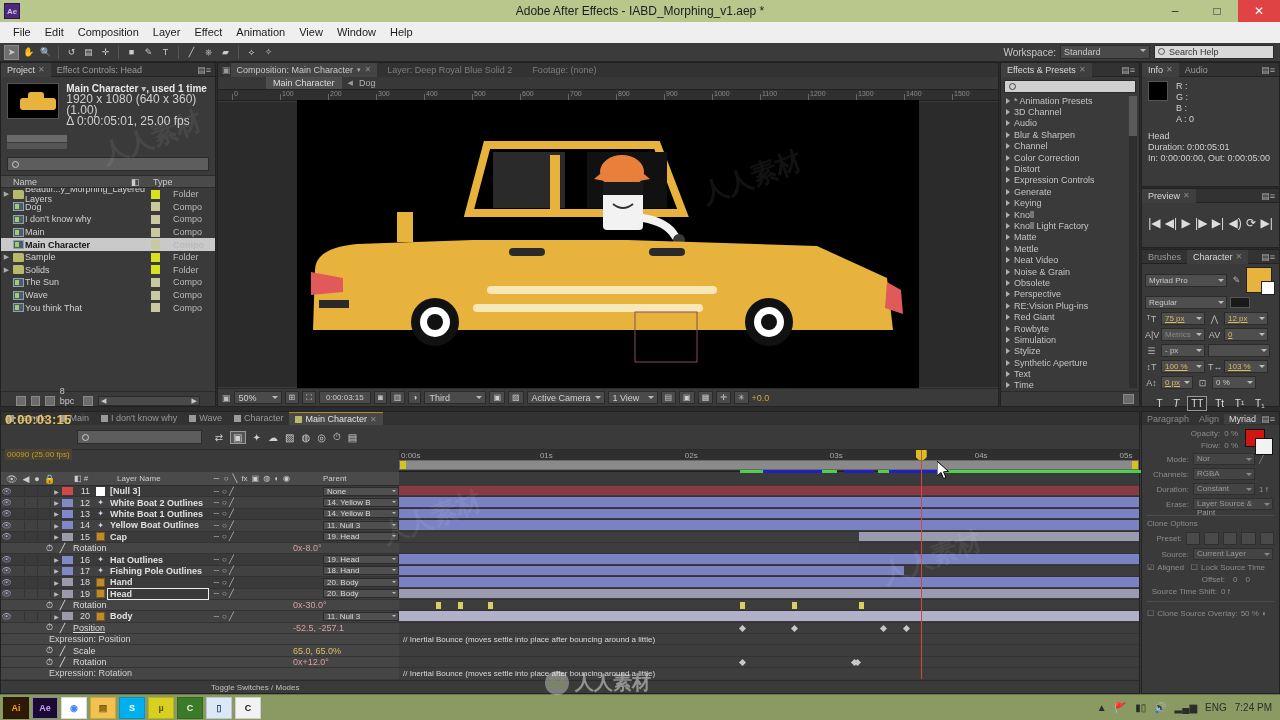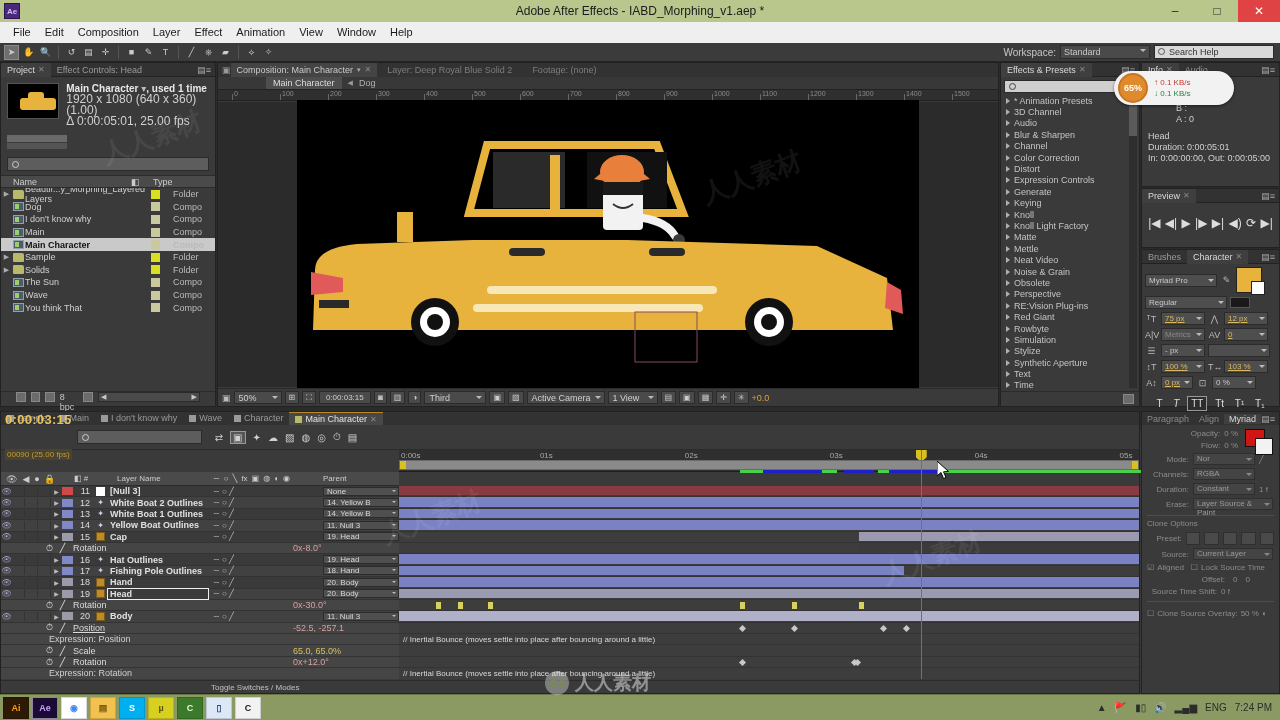--- a/index.html
+++ b/index.html
@@ -86,21 +86,21 @@
   .prow .ic{width:13px;display:flex;align-items:center;justify-content:center;}
   .fld{width:11px;height:9px;background:#b9b96a;border-radius:1px 2px 1px 1px;}
   .comp{width:11px;height:9px;background:#4d5b6b;border:1px solid #8fa0b0;position:relative;}
   .comp:after{content:"";position:absolute;left:1px;top:1px;width:4px;height:5px;background:#9ccf6b;}
   .prow .nm{flex:1;}
   .prow .lb{width:22px;}
   .prow .lb i{display:block;width:9px;height:9px;background:#c9c9a0;}
   .prow .lb i.y{background:#d8e020;}
   .prow .ty{width:42px;color:#bbb;}
   #proj-foot{position:absolute;bottom:0;left:0;right:0;height:15px;background:#3a3a3a;
-    border-top:1px solid #2b2b2b;display:flex;align-items:flex-start;gap:5px;padding:0 15px;font-size:9px;}
+    border-top:1px solid #2b2b2b;display:flex;align-items:flex-end;gap:5px;padding:0 15px;font-size:9px;}
   #proj-foot .sq{width:11px;height:10px;background:#6b6b6b;border:1px solid #888;}
   #proj-foot .sb{margin-left:auto;width:120px;height:10px;background:#4a4a4a;border:1px solid #2b2b2b;
     display:flex;align-items:center;justify-content:space-between;padding:0 2px;font-size:7px;}
   
   #comp{left:217px;top:0;width:782px;height:345px;}
   #comp-tabs{height:14px;background:#323232;display:flex;align-items:center;font-size:9px;}
   #comp-tab-a{background:#444;padding:0 6px;height:14px;line-height:14px;display:flex;align-items:center;gap:4px;}
   #comp-tab-b,#comp-tab-c{padding:0 10px;color:#7d7d7d;}
   #comp-subtabs{height:13px;background:#383838;display:flex;align-items:center;padding-left:48px;font-size:9px;gap:6px;border-bottom:1px solid #222;}
   #comp-subtabs .st{background:#4e4e4e;padding:1px 7px;color:#ddd;}
@@ -747,27 +747,20 @@
              <span></span></div>
         <div><span>A :</span>
              <span>0</span></div>
       </div>
     </div>
     <div id="info-text">
       <div>Head</div>
       <div>Duration: 0:00:05:01</div>
       <div>In: 0:00:00:00, Out: 0:00:05:00</div>
     </div>
-    <div id="badge">
-      <div class="circ">65%</div>
-      <div class="kb">
-        <div class="up">↑ 0.1 KB/s</div>
-        <div class="dn">↓ 0.1 KB/s</div>
-      </div>
-    </div>
   </div>
 
   <div class="panel" id="preview">
     <div class="ptabs">
       <div class="ptab act">
         <span>Preview</span>
         <span class="x">✕</span>
       </div>
       <div class="pmenu">▤≡</div>
     </div>
@@ -789,21 +782,21 @@
         <span>Brushes</span>
       </div>
       <div class="ptab act">
         <span>Character</span>
         <span class="x">✕</span>
       </div>
       <div class="pmenu">▤≡</div>
     </div>
     <div id="char-body">
       <div class="crow">
-        <div class="cfield" style="width:72px;">
+        <div class="cfield" style="width:82px;">
           <span>Myriad Pro</span>
           <span class="arw"></span>
         </div>
         <span class="cico">✎</span>
         <div id="char-sw">
           <div class="w"></div>
         </div>
       </div>
       <div class="crow">
         <div class="cfield" style="width:82px;">

